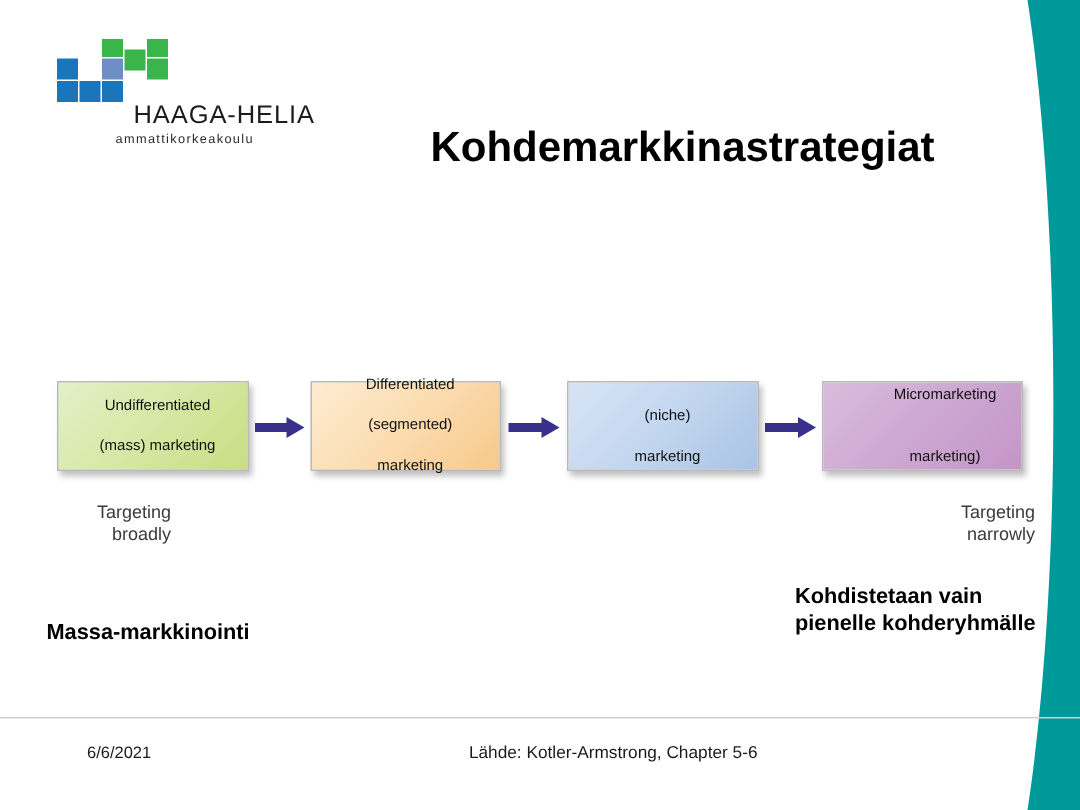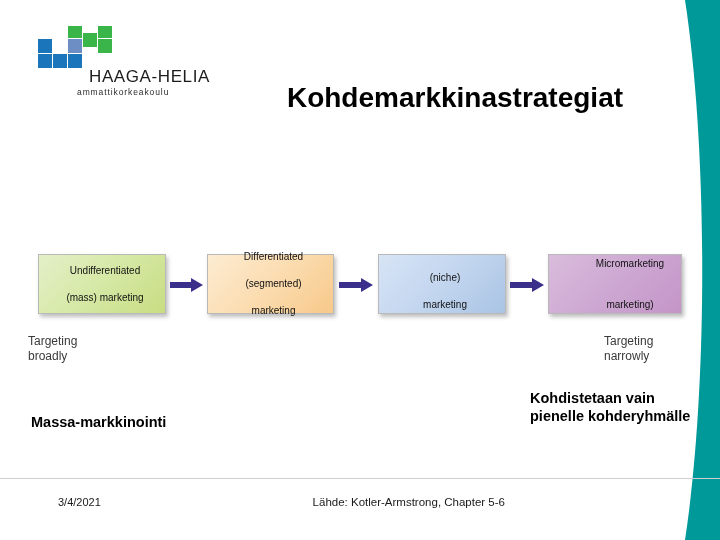--- a/index.html
+++ b/index.html
@@ -145,21 +145,21 @@
   .arrow-2 .shaft { width: 23px; }  .arrow-2 .head { left: 22px; }
   .arrow-3 { left: 510px; width: 35px; }
   .arrow-3 .shaft { width: 23px; }  .arrow-3 .head { left: 22px; }
 
   .target-label {
     position: absolute;
     top: 84px;
     font-size: 12px;
     line-height: 15px;
     color: #3a3a3a;
-    text-align: left;
+    text-align: right;
     font-family: "Liberation Sans", sans-serif;
   }
   .target-broad  { left: 28px;  width: 86px; }
   .target-narrow { left: 604px; width: 86px; }
 
   
   .note {
     position: absolute;
     font-size: 14.5px;
     line-height: 18px;
@@ -281,16 +281,16 @@
     <div class="target-label target-broad">Targeting broadly</div>
 
     <div class="target-label target-narrow">Targeting narrowly</div>
   </div>
 
   <div class="note note-left">Massa-markkinointi</div>
 
   <div class="note note-right">Kohdistetaan vain pienelle kohderyhmälle</div>
 
   <div class="footer-rule"></div>
-  <div class="footer-date">3/4/2021</div>
+  <div class="footer-date">6/6/2021</div>
   <div class="footer-source">Lähde: Kotler-Armstrong, Chapter 5-6</div>
 
 </div>
 
 </body></html>

